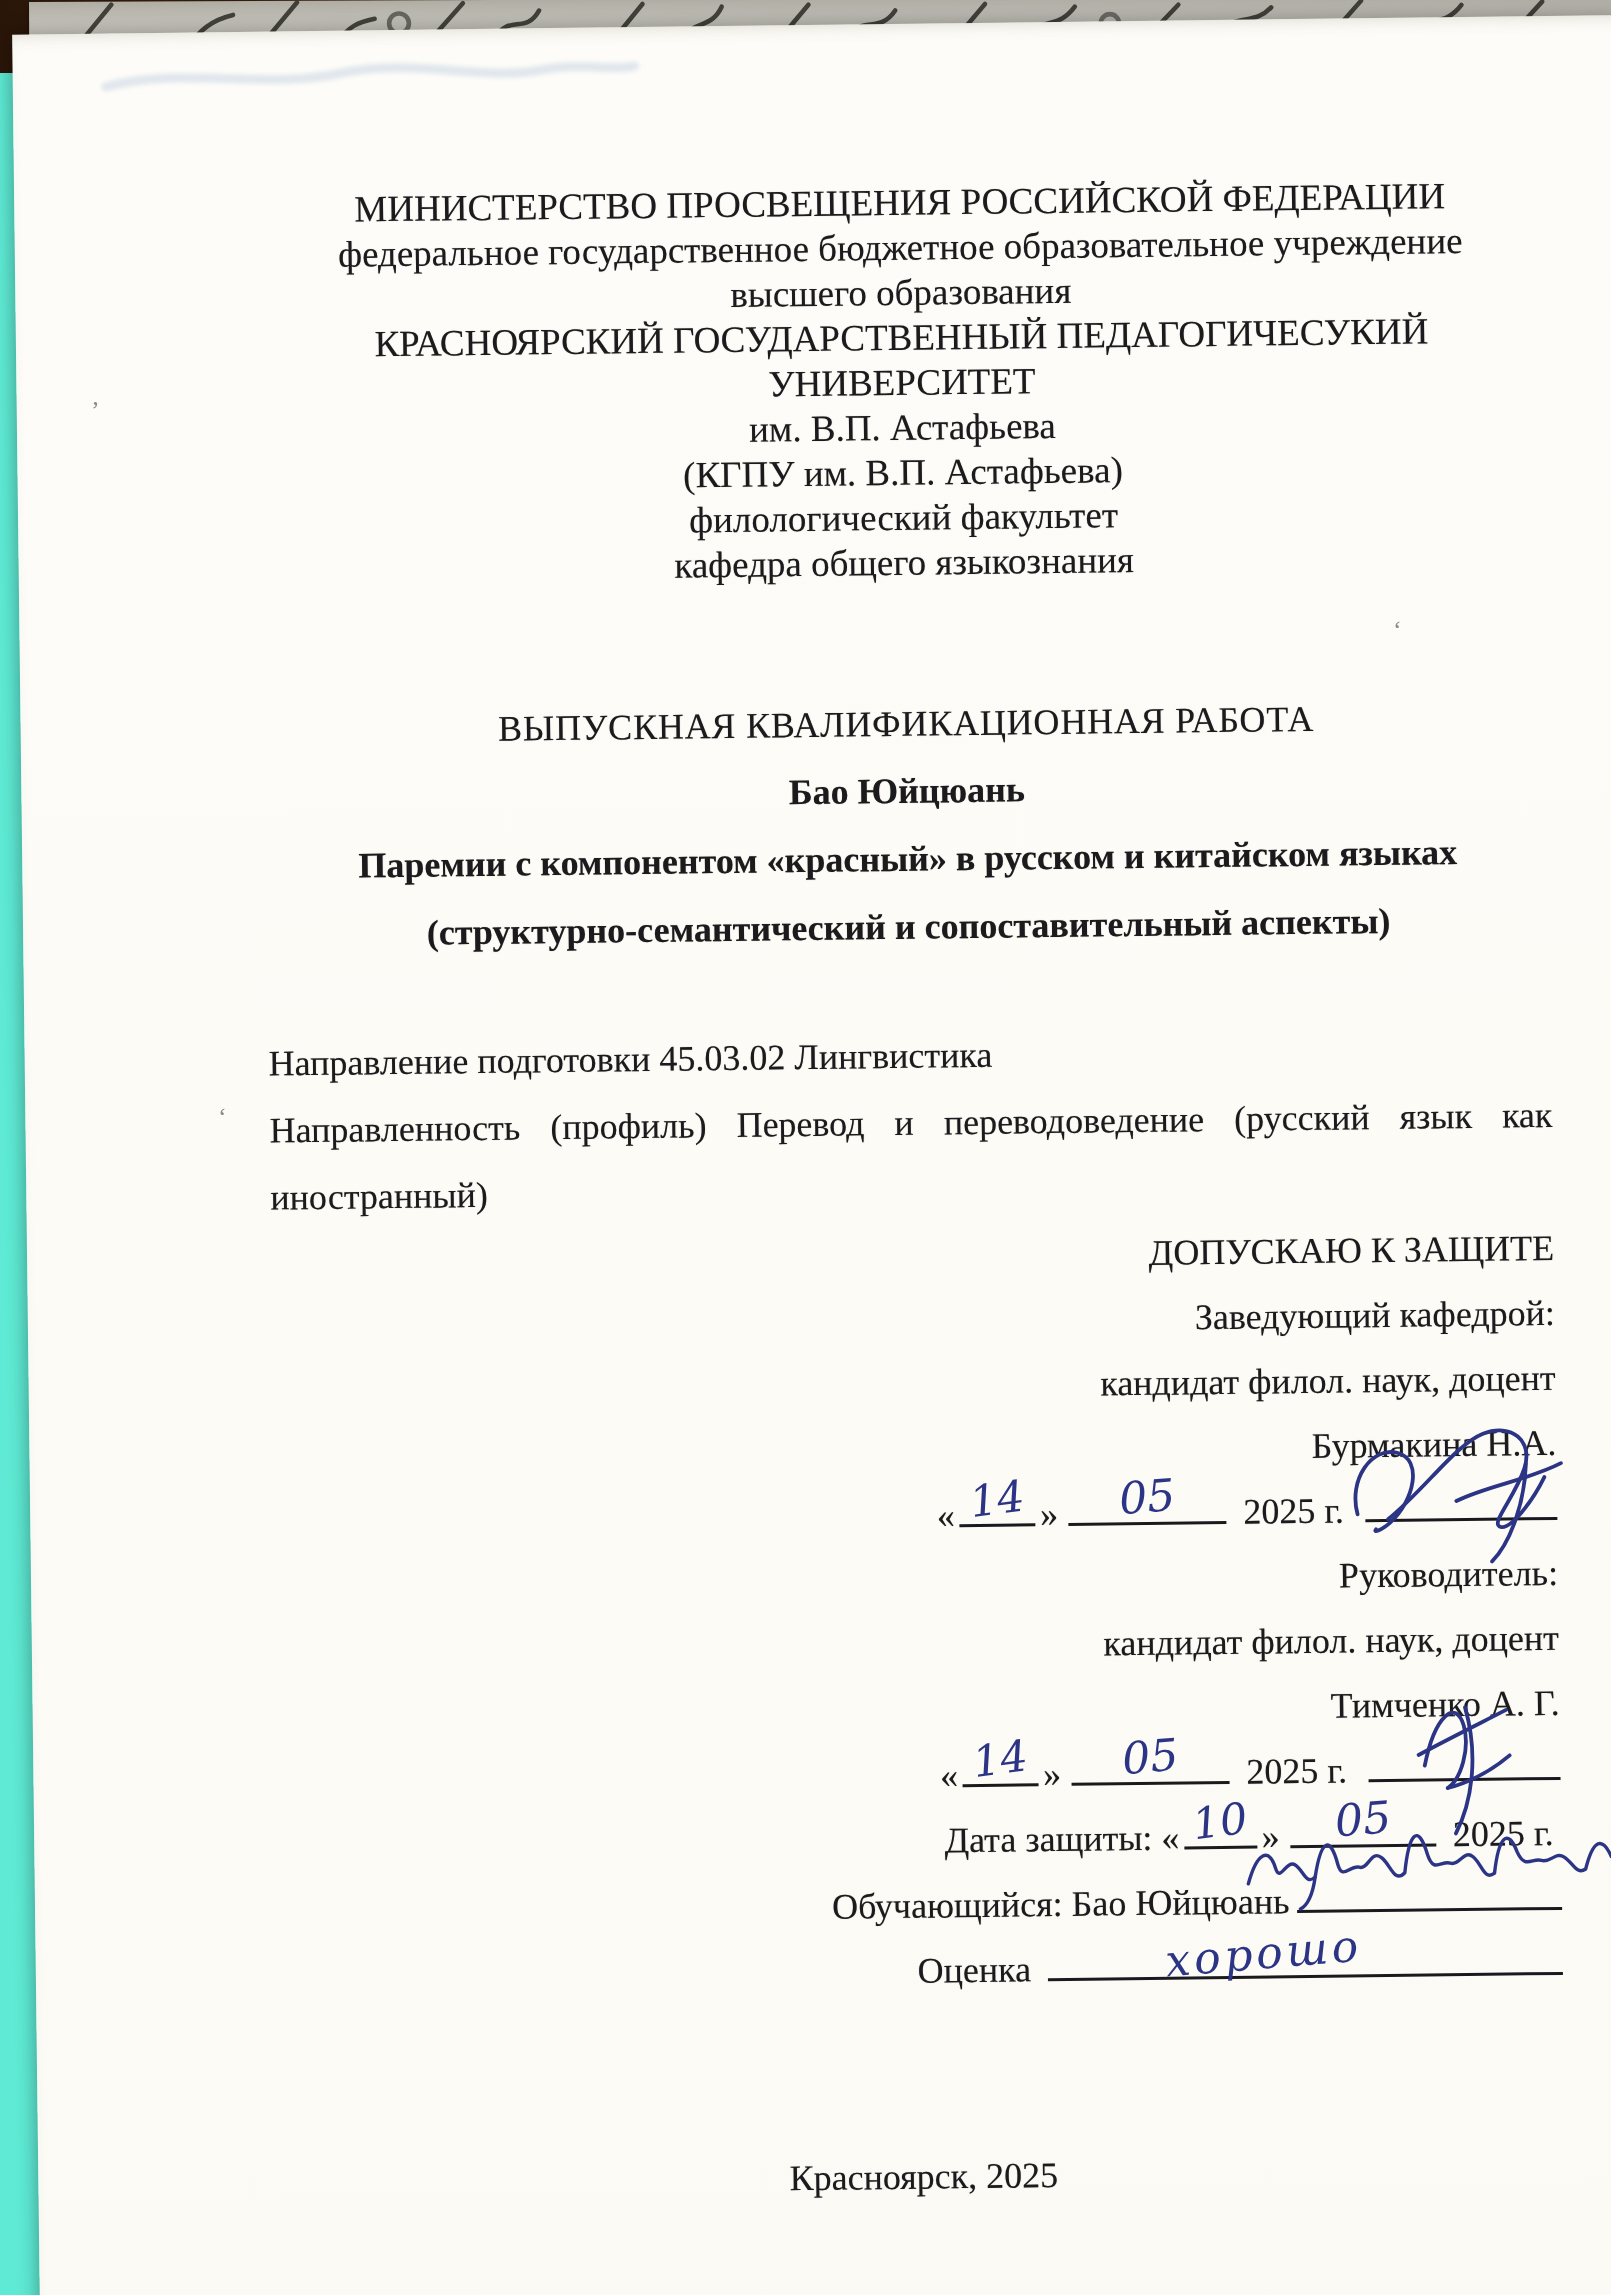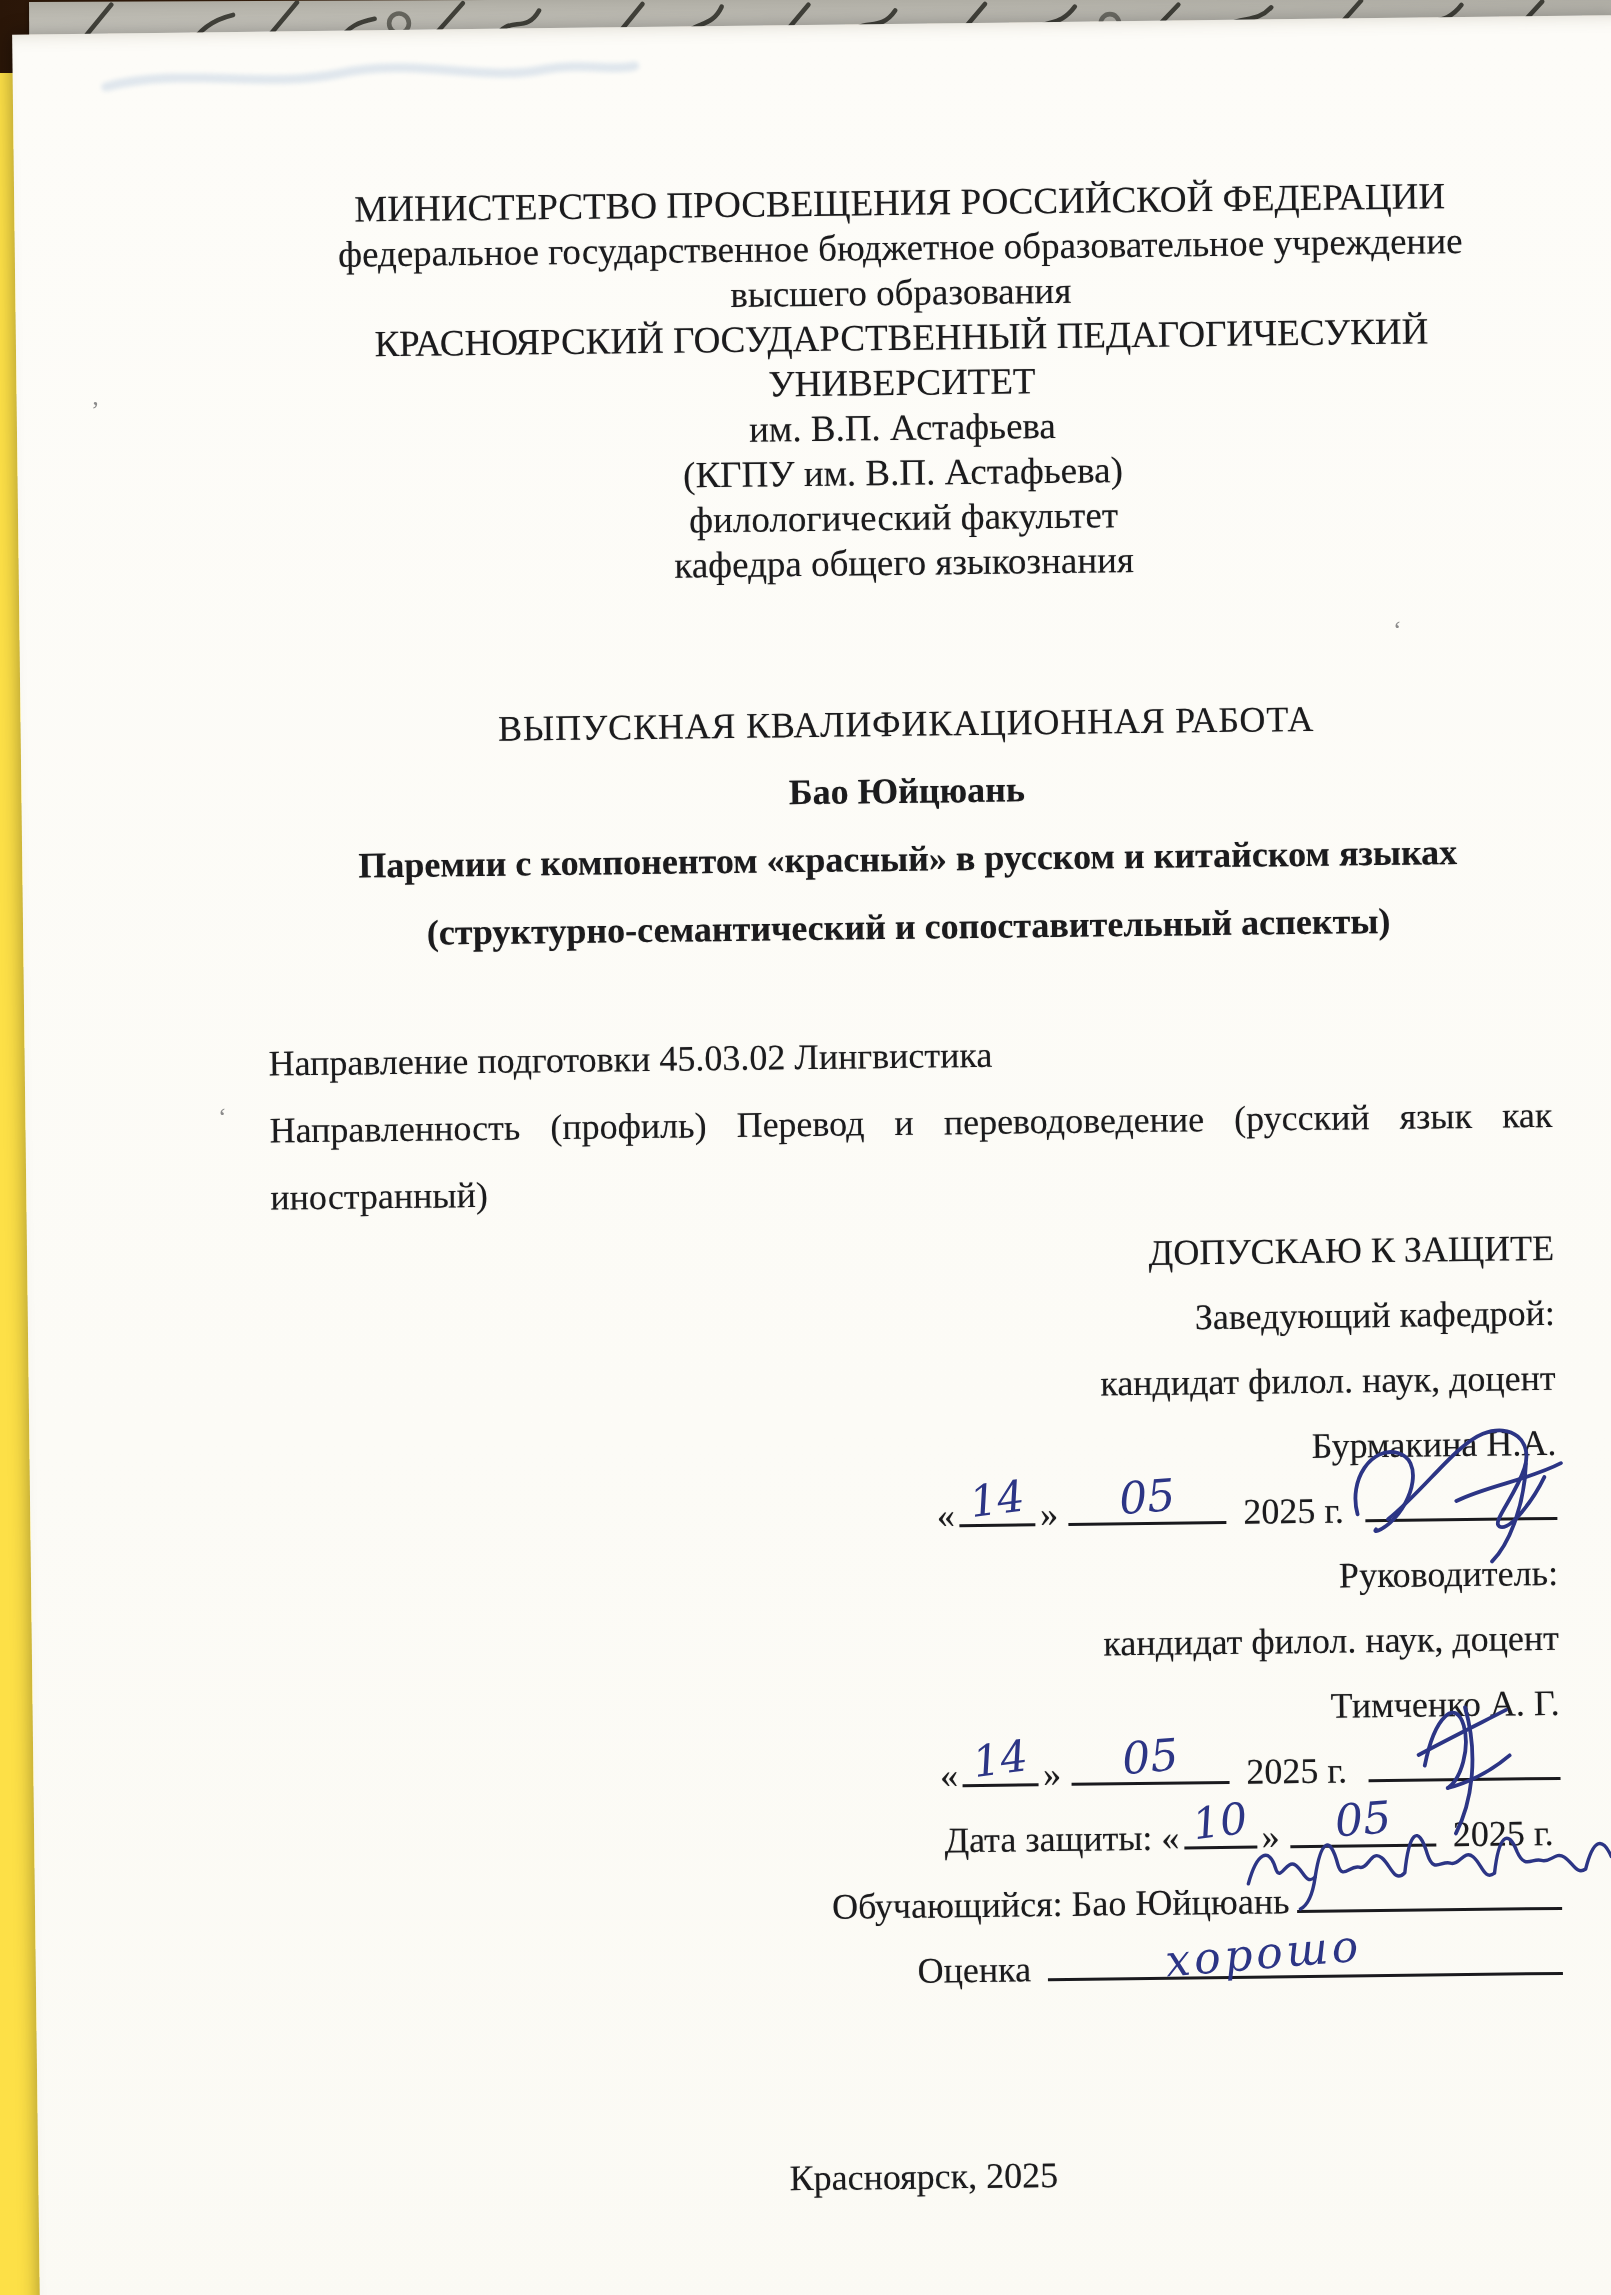--- a/index.html
+++ b/index.html
@@ -1,18 +1,18 @@
 <!DOCTYPE html>
 <html style="font-size:12px"><head>
 <meta charset="utf-8">
 <style>
   html,body{margin:0;padding:0;background:#1c1007;}
   .stage{
     position:relative;width:1611px;height:2295px;overflow:hidden;
-    background:#fde047;font-family:"Liberation Serif",serif;
+    background:#5eead4;font-family:"Liberation Serif",serif;
   }
   
   .table-bg{
     position:absolute;top:0;left:0;width:100%;height:73px;
     background:linear-gradient(90deg,#2a1608 0%,#3c2410 22%,#2a1708 55%,#33200e 100%);
   }
   
   .back-sheet{
     position:absolute;top:-4.6px;left:29px;right:-23px;height:55px;
     background:linear-gradient(180deg,#aeaca3 0%,#cfcdc5 55%,#dddbd3 100%);

